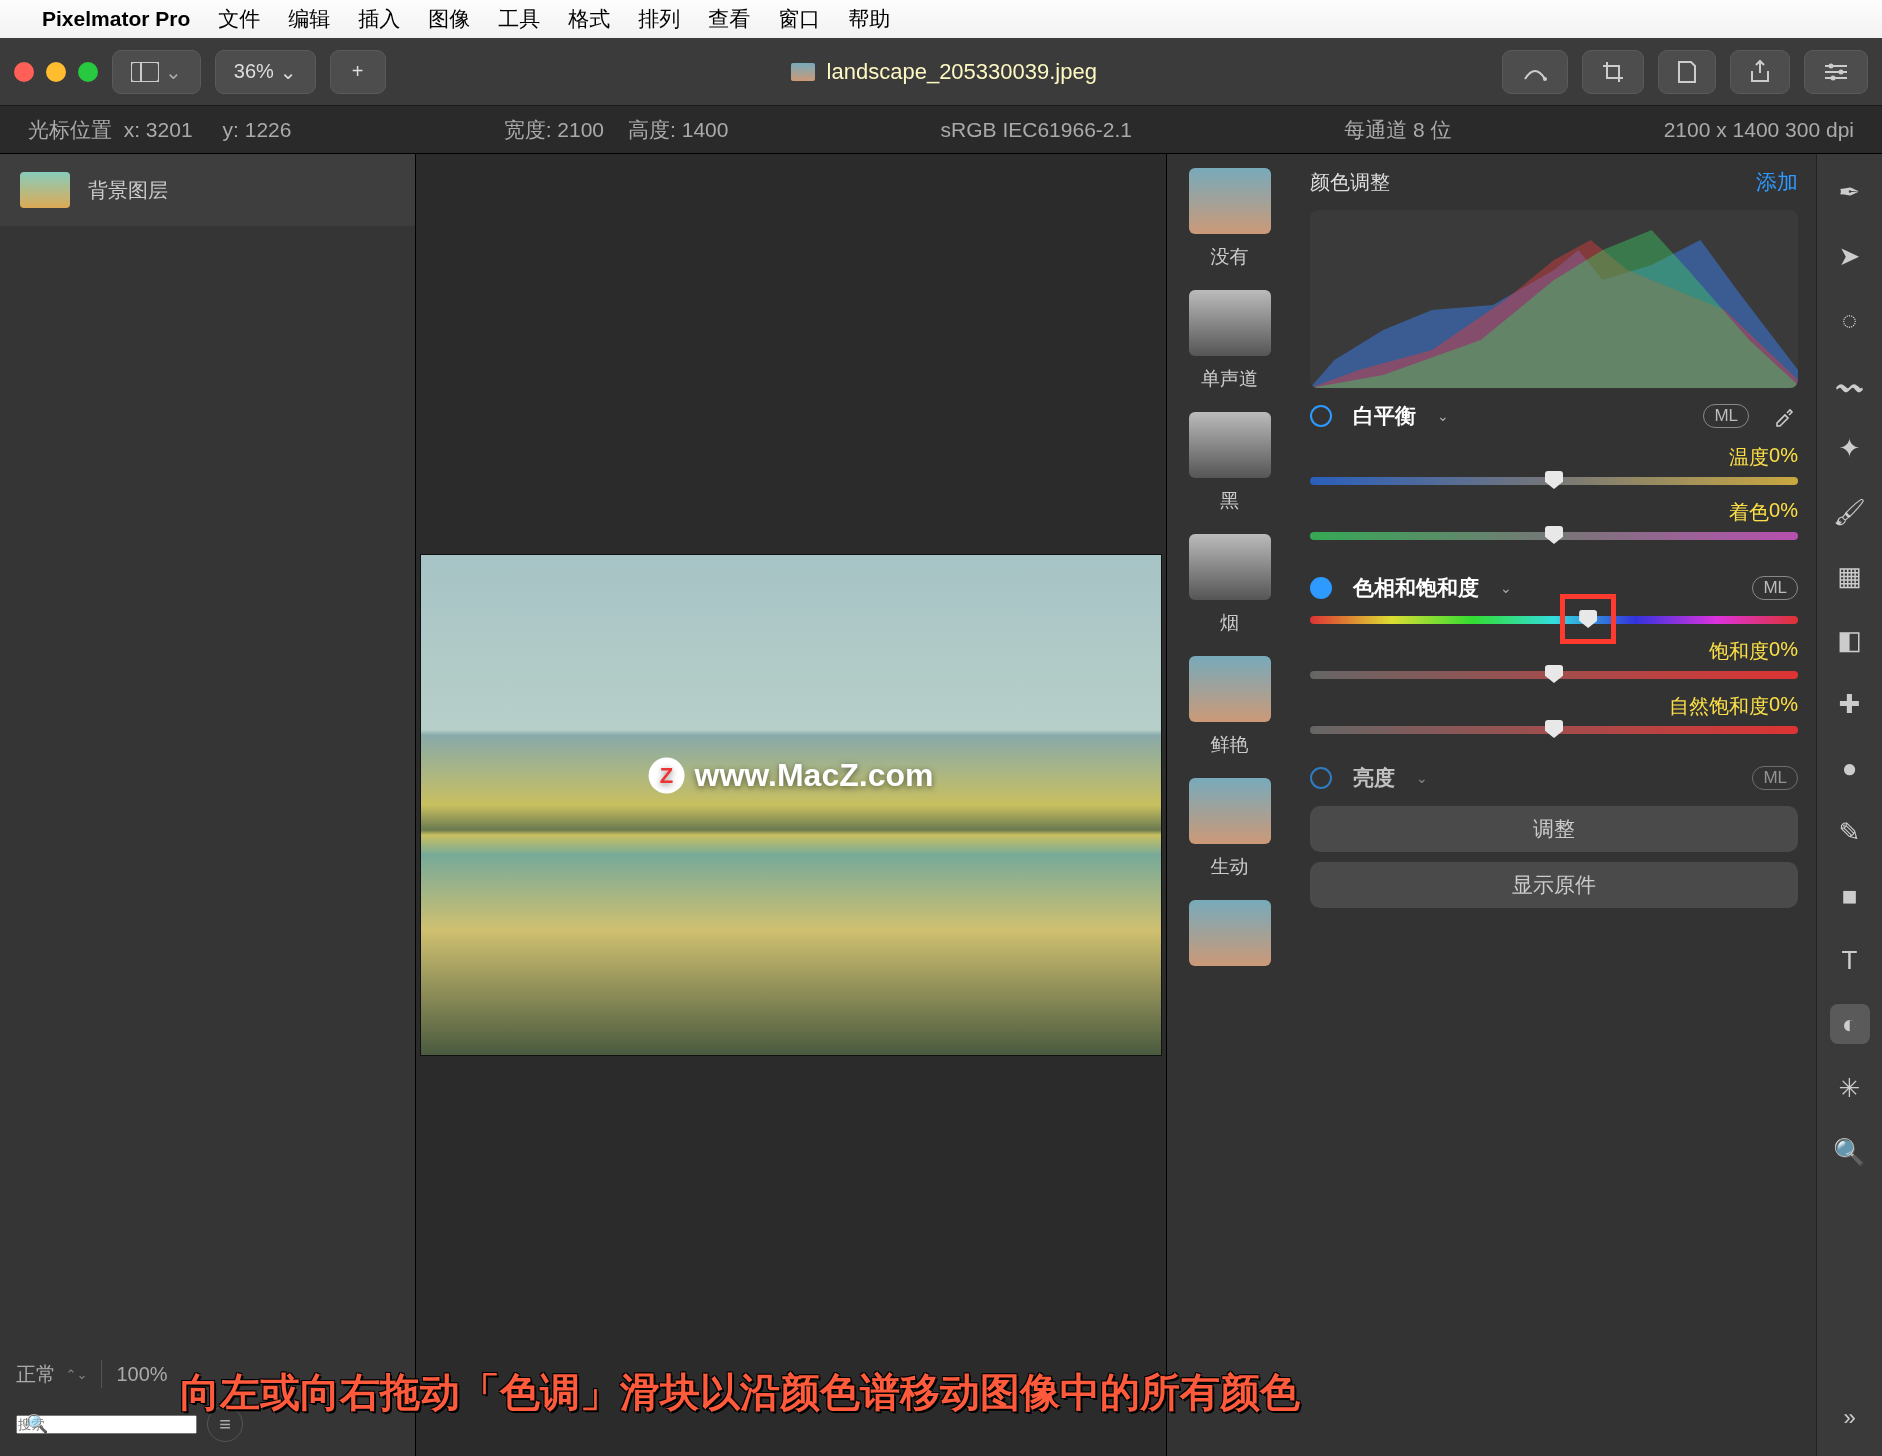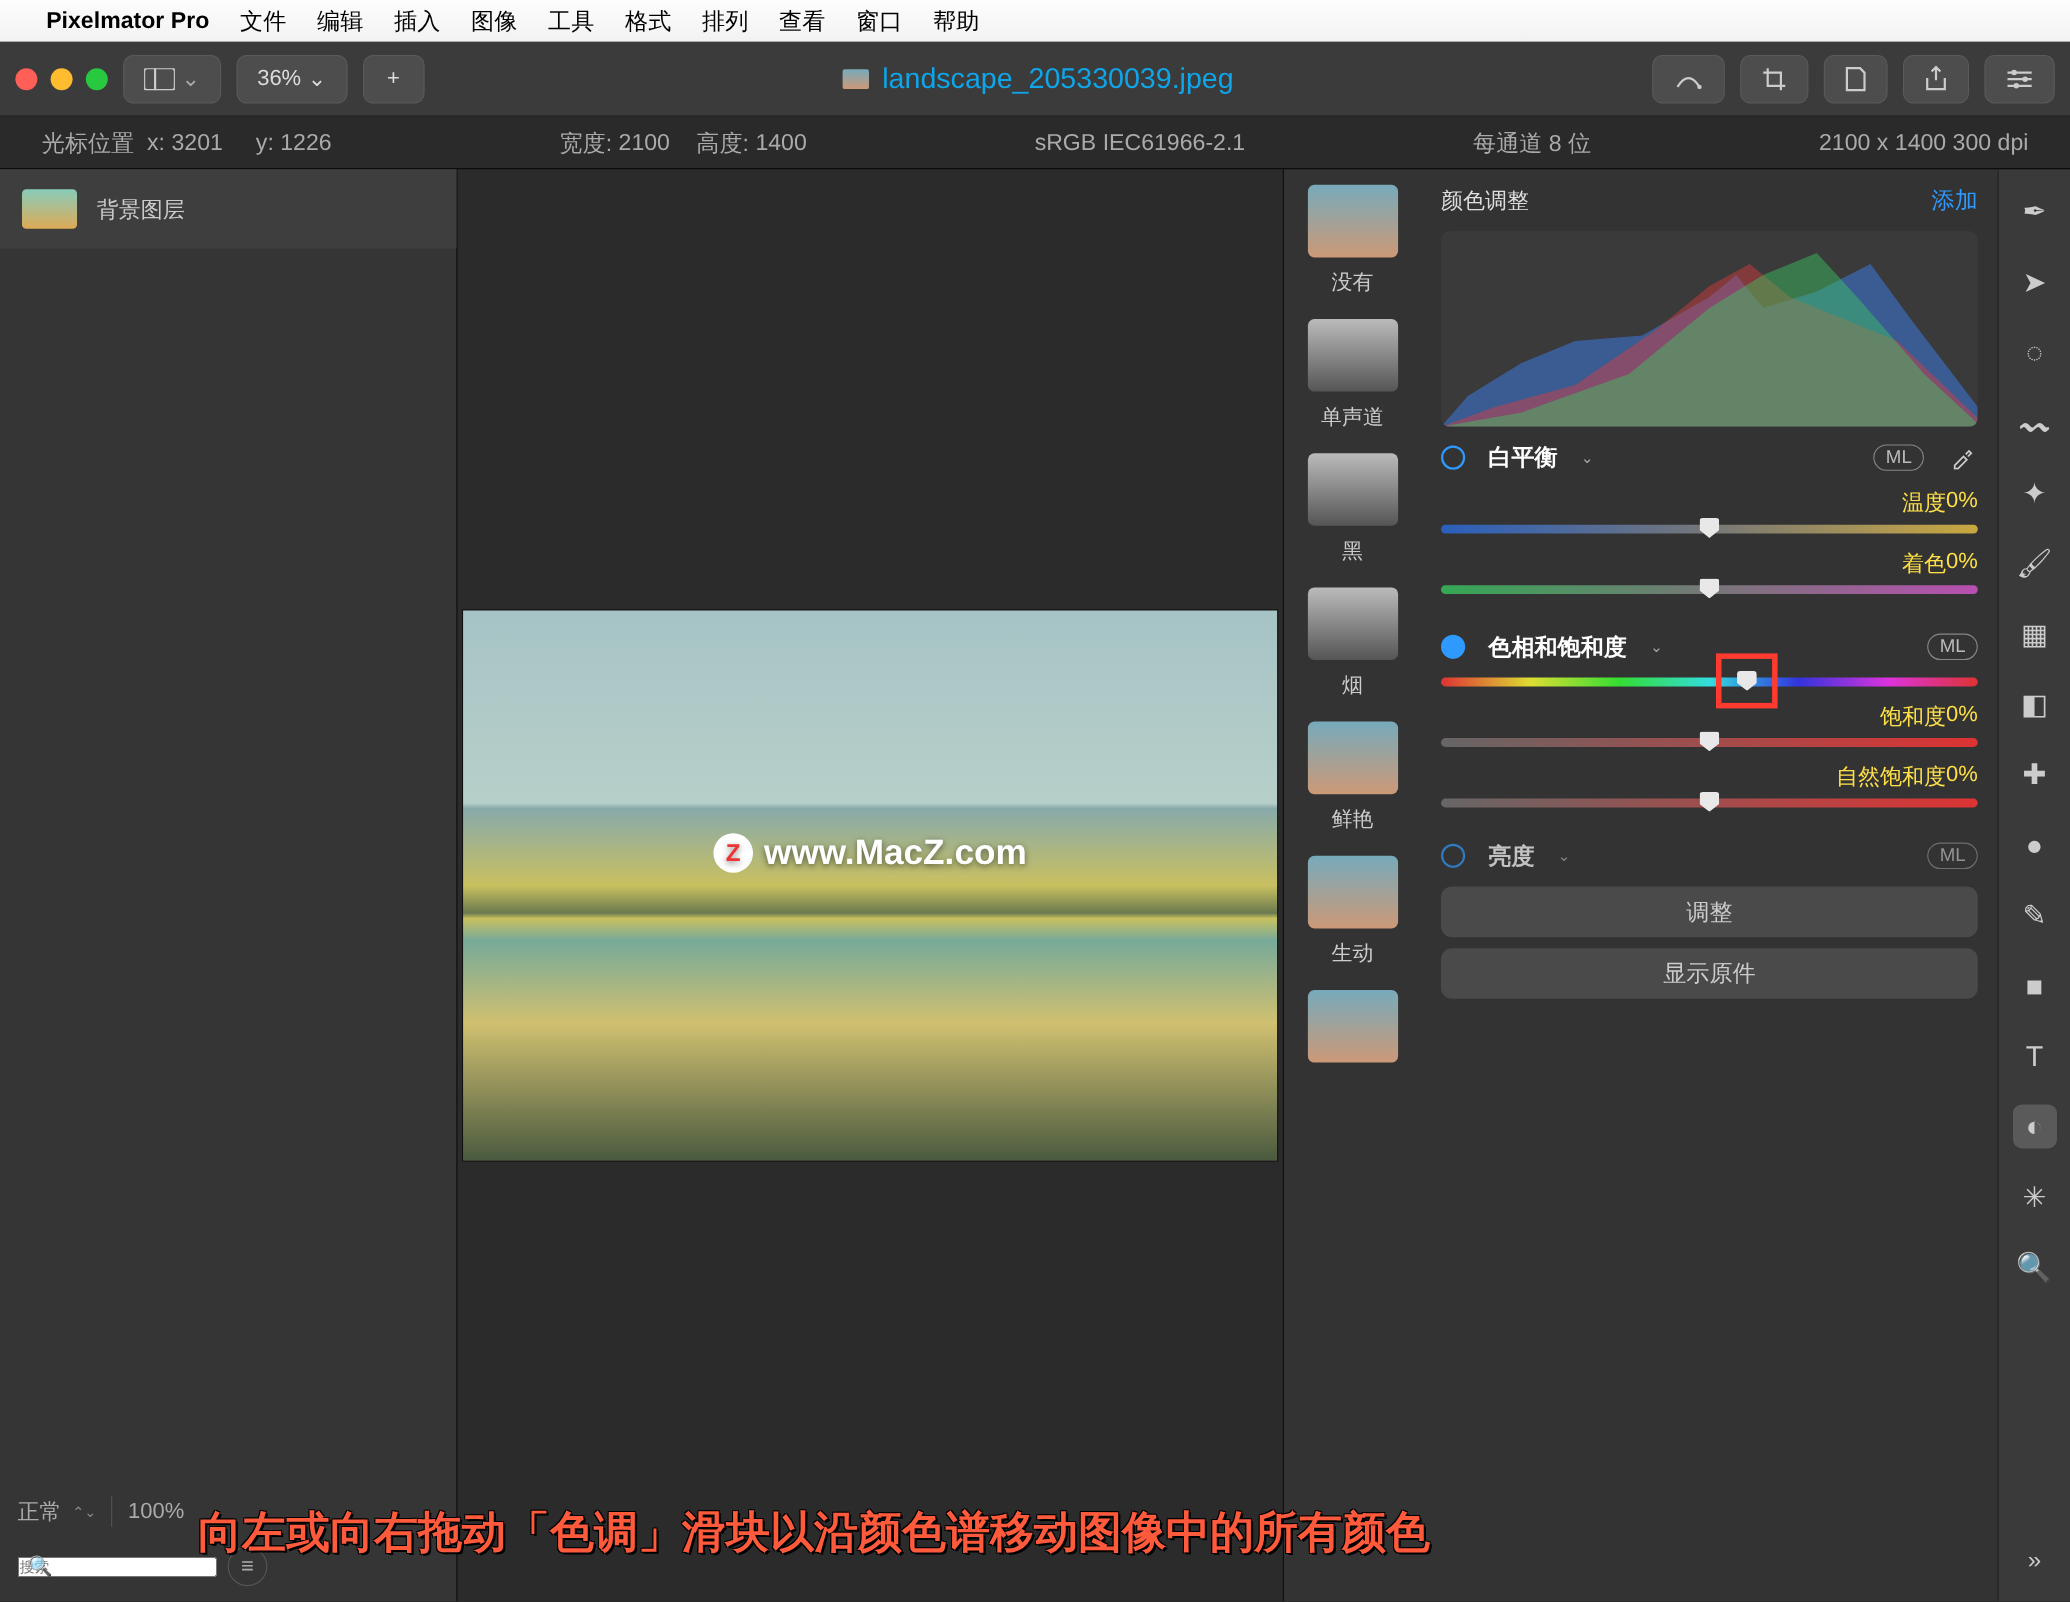--- a/index.html
+++ b/index.html
@@ -10,26 +10,26 @@
 .mac-menubar .apple { font-size:24px; }
 .mac-menubar .appname { font-weight:700; }
 
 
 .toolbar { height:68px; background:#3b3b3b; border-bottom:1px solid #1a1a1a; display:flex; align-items:center; padding:0 14px; gap:14px; }
 .traffic { display:flex; gap:12px; }
 .dot { width:20px; height:20px; border-radius:50%; }
 .dot.red{background:#ff5f57;} .dot.yellow{background:#febc2e;} .dot.green{background:#28c840;}
 .tb-btn { height:44px; background:#4d4d4d; border:1px solid #5a5a5a; border-radius:9px; display:flex; align-items:center; justify-content:center; padding:0 18px; color:#ddd; font-size:20px; }
 .tb-btn.small{min-width:56px;}
-.tb-title { flex:1; text-align:center; font-size:26px; color:#0ea5e9; display:flex; align-items:center; justify-content:center; gap:12px; }
+.tb-title { flex:1; text-align:center; font-size:22px; color:#fef9c3; display:flex; align-items:center; justify-content:center; gap:12px; }
 .title-thumb{width:24px;height:18px;background:linear-gradient(#7ab,#c97);border-radius:2px;}
 .tb-right{display:flex;gap:14px;}
 
 
-.statusbar { height:48px; background:#2a2a2a; border-bottom:1px solid #000; display:flex; align-items:center; font-size:21px; color:#aaa; padding:0 38px; }
+.statusbar { height:48px; background:#2a2a2a; border-bottom:1px solid #000; display:flex; align-items:center; font-size:21px; color:#aaa; padding:0 28px; }
 .statusbar span{white-space:nowrap;}
 .status-gap{flex:1;}
 
 
 .main { display:flex; height:calc(100% - 154px); }
 .layers { width:416px; background:#353535; border-right:1px solid #000; display:flex; flex-direction:column; }
 .layer-item{display:flex;align-items:center;gap:18px;padding:18px 20px;background:#3e3e3e;}
 .layer-thumb{width:50px;height:36px;background:linear-gradient(#8cb,#da5);border-radius:4px;}
 .layers-footer{margin-top:auto;display:flex;align-items:center;gap:14px;padding:10px 16px;font-size:20px;color:#aaa;}
 .layers-footer .sel{display:flex;align-items:center;gap:6px;}

